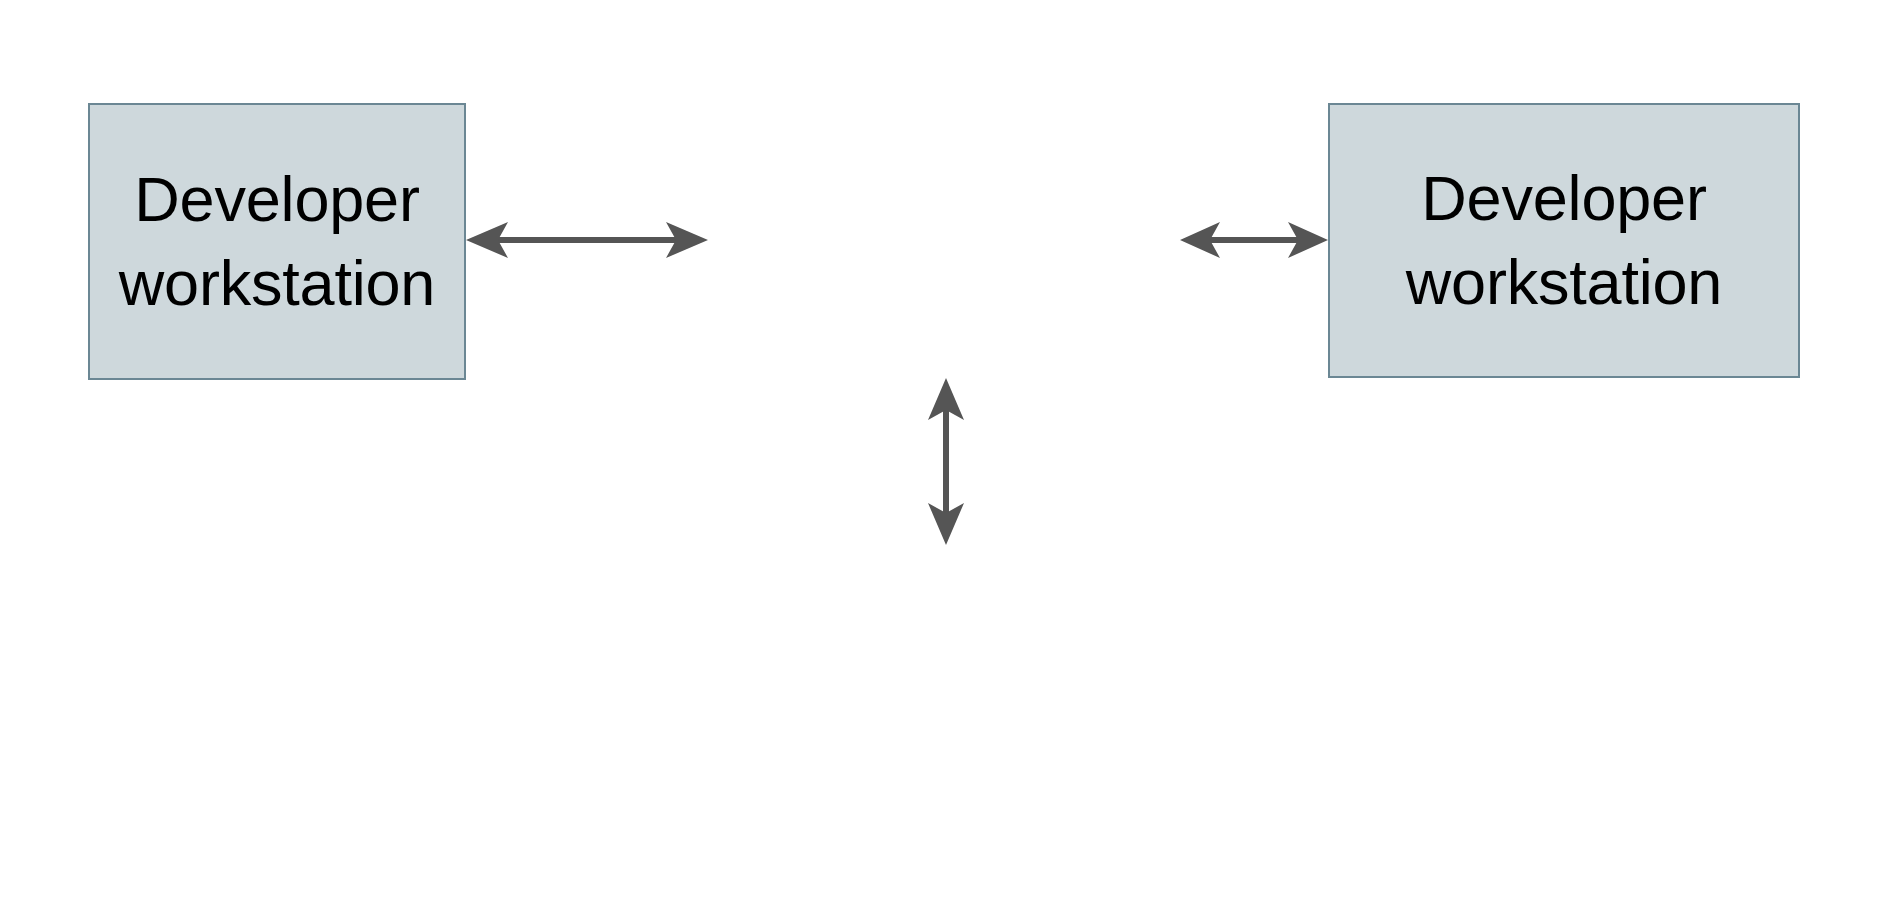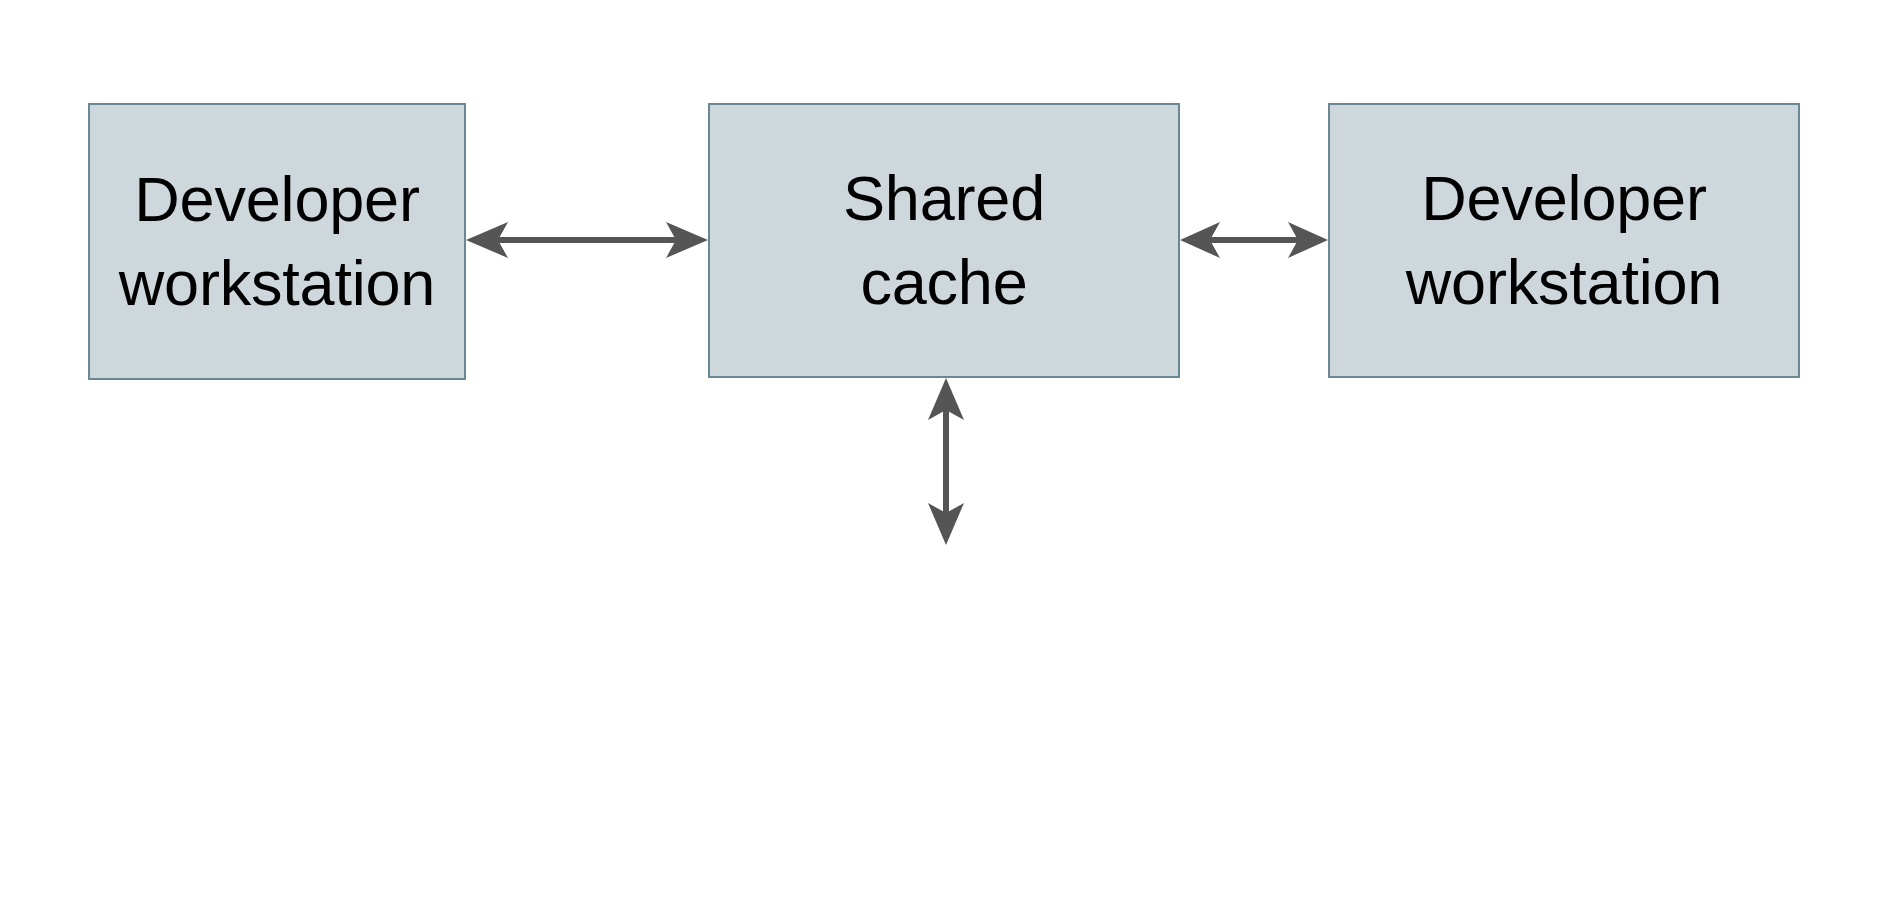--- a/index.html
+++ b/index.html
@@ -53,24 +53,20 @@
 </head>
 <body>
 
 <div id="canvas">
 
   <div class="node" id="node-dev-left">
     <span class="node-label">Developer
 workstation</span>
   </div>
 
-  <div class="node" id="node-shared">
-    <span class="node-label">Shared
-cache</span>
-  </div>
 
   <div class="node" id="node-dev-right">
     <span class="node-label">Developer
 workstation</span>
   </div>
 
 
   <svg class="edge" id="edge-left-shared" viewBox="0 0 250 64">
     <g fill="#555555" stroke="none">
       <rect x="30" y="29" width="190" height="6"></rect>

